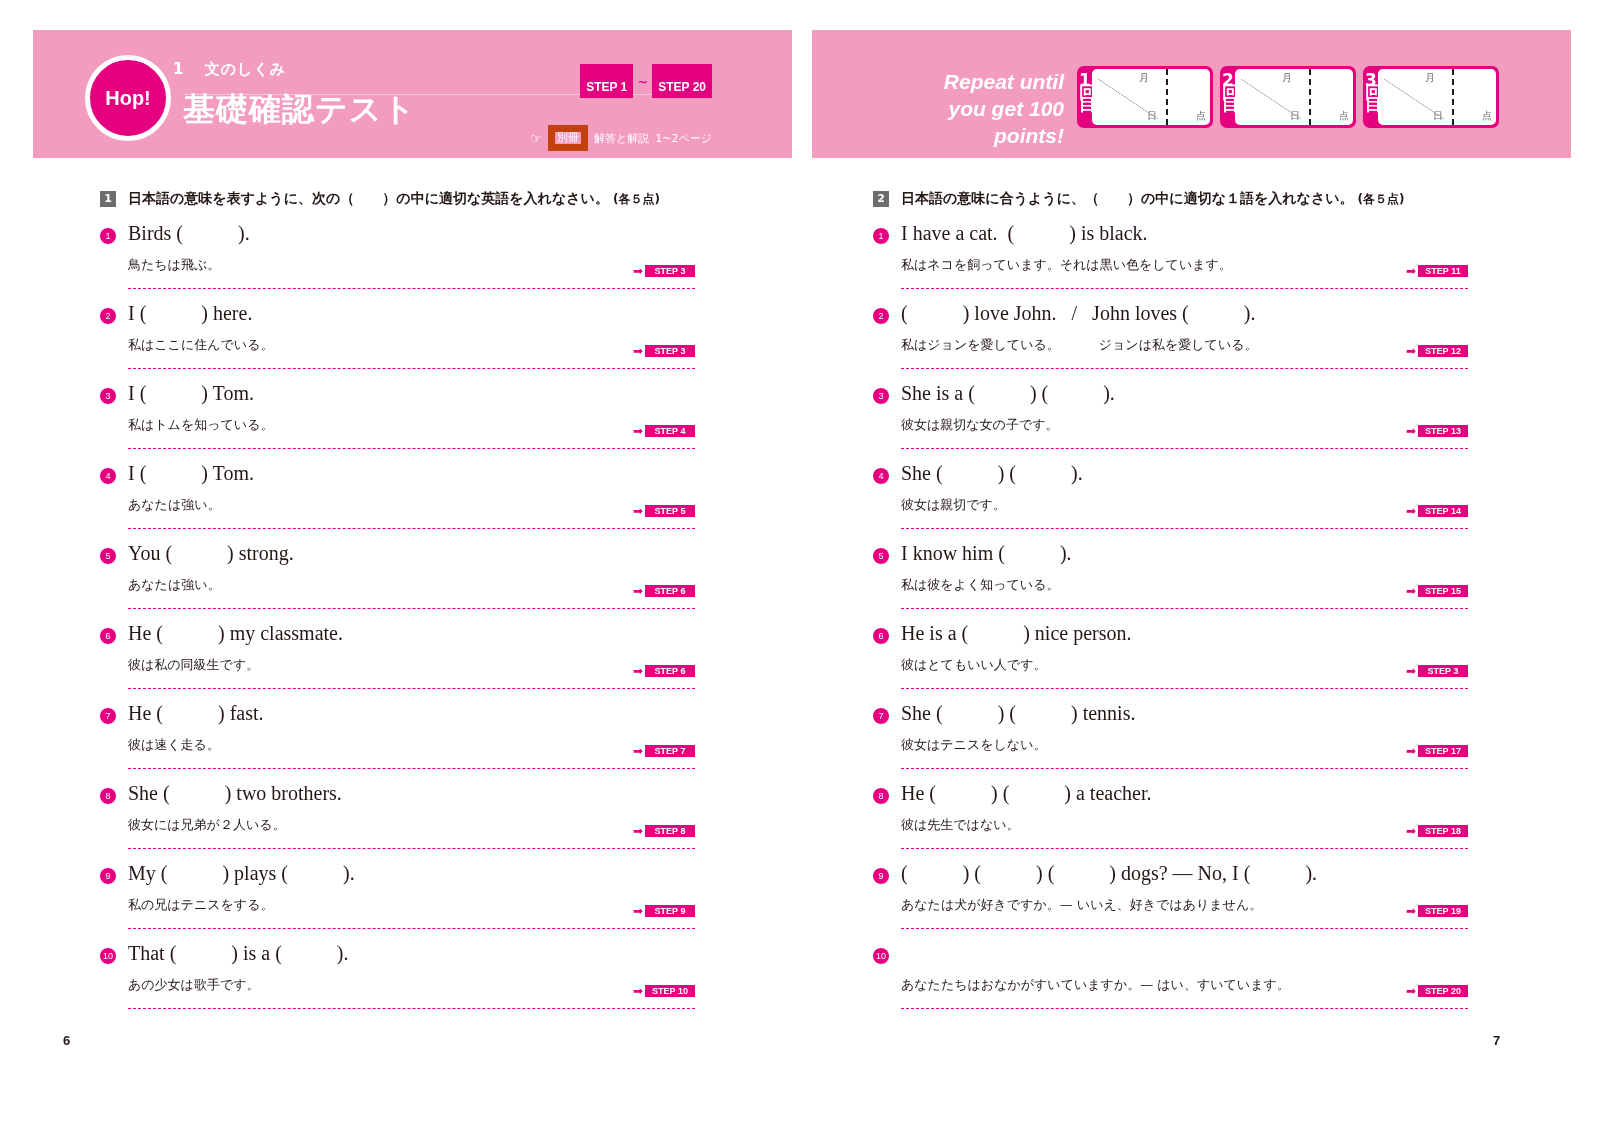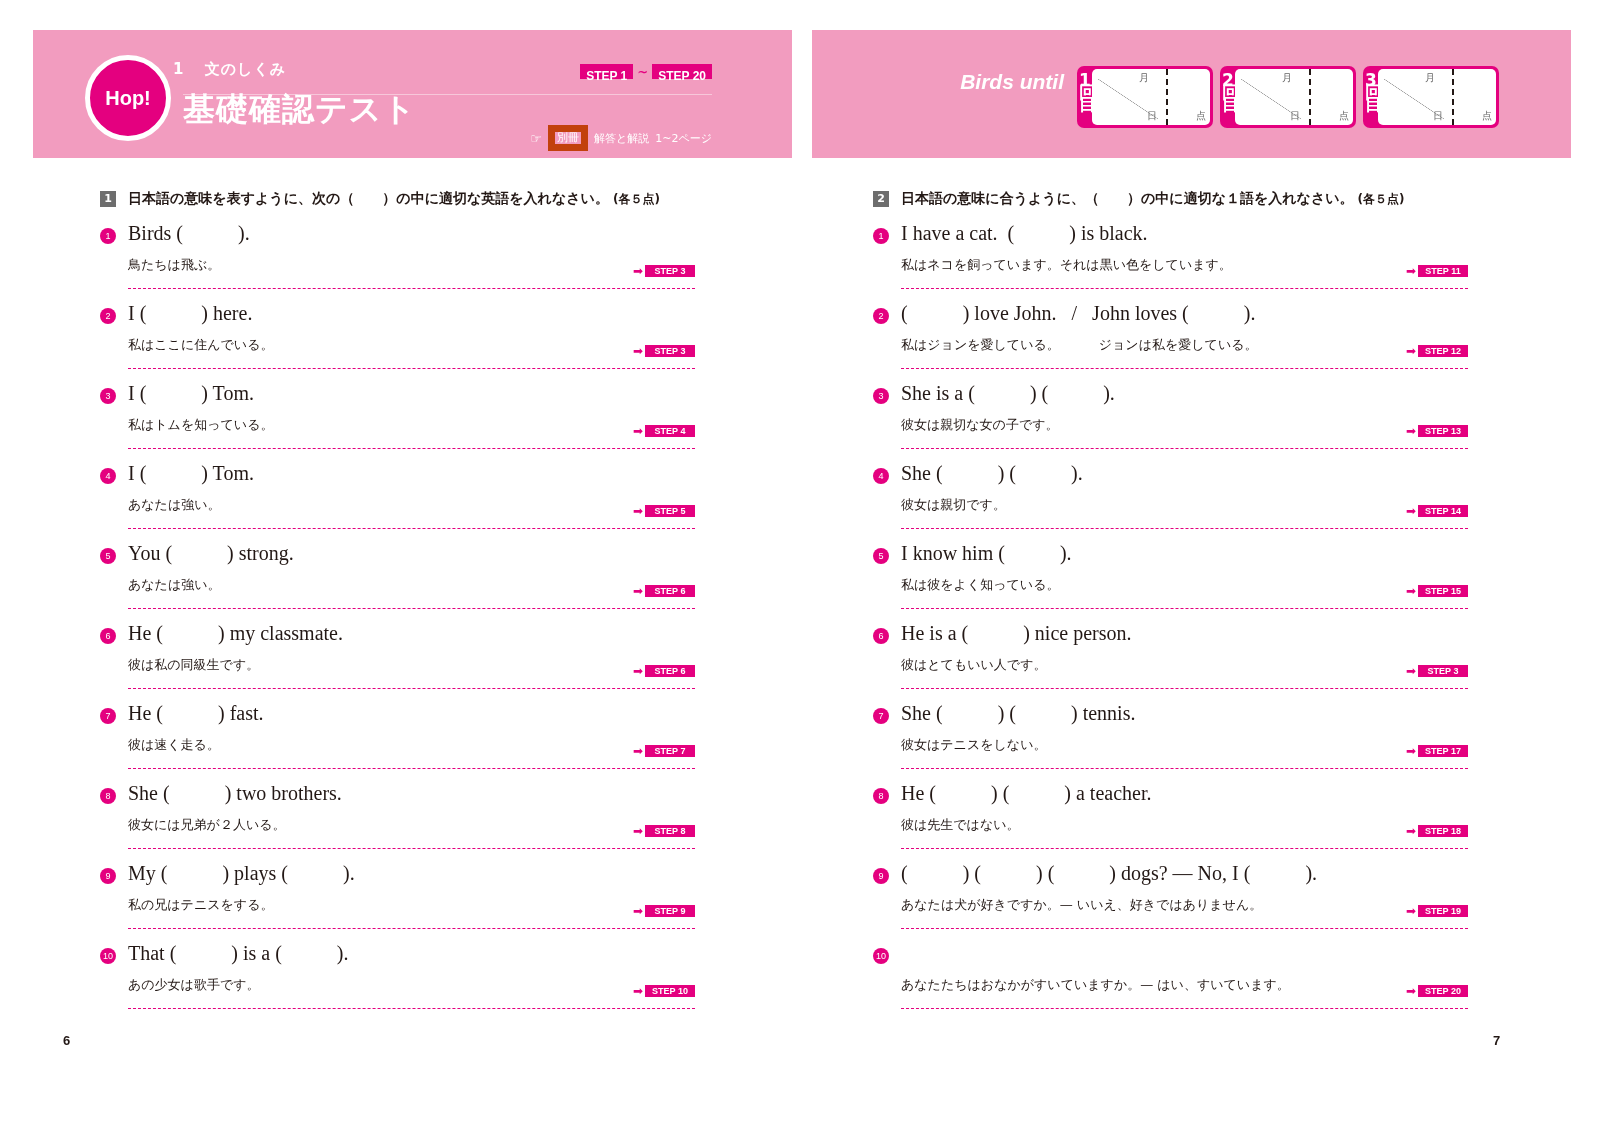--- a/index.html
+++ b/index.html
@@ -17,21 +17,21 @@
   
   .hop { position: absolute; left: 52px; top: 25px; width: 86px; height: 86px; border-radius: 50%;
          background: #e4007f; border: 5px solid #ffffff; color: #fff; display: flex; align-items: center;
          justify-content: center; font-family: "Liberation Sans", sans-serif; font-weight: bold; font-size: 20px; }
   .unit { position: absolute; left: 140px; top: 30px; color: #fff; font-weight: bold; font-size: 15px; letter-spacing: 1px; }
   .unit .num { margin-right: 14px; }
   .title { position: absolute; left: 150px; top: 58px; color: #fff; font-weight: bold; font-size: 32px; letter-spacing: 1px; }
   .title-rule { position: absolute; left: 150px; right: 80px; top: 64px; height: 1px; background: #f7c7da; }
   .step-range { position: absolute; right: 80px; top: 34px; display: flex; align-items: center; gap: 4px; }
   .step-range .tag { background: #e4007f; color: #fff; font-family: "Liberation Sans", sans-serif; font-weight: bold;
-                     font-size: 12px; padding: 6px 6px; height: 15px; line-height: 13px; }
+                     font-size: 12px; padding: 17px 6px; height: 15px; line-height: 13px; }
   .step-range .tilde { color: #e4007f; font-weight: bold; font-size: 13px; }
   .answer-ref { position: absolute; right: 80px; top: 95px; color: #fff; font-size: 11px; display: flex; gap: 6px; align-items: center; }
   .answer-ref .hand { font-size: 13px; }
   .answer-ref .boxed { border: 7px solid #c2410c; padding: 0 2px; line-height: 12px; }
 
   
   .repeat { position: absolute; left: 62px; top: 38px; width: 190px; text-align: right; color: #fff;
             font-family: "Liberation Sans", sans-serif; font-weight: bold; font-style: italic; font-size: 21px; line-height: 27px; }
   .score-box { position: absolute; top: 36px; width: 136px; height: 62px; background: #e4007f; border-radius: 7px; }
   .score-box .label { position: absolute; left: 2px; top: 8px; width: 12px; color: #fff; font-weight: bold; font-size: 17px; text-align: center; line-height: 12px; }
@@ -203,21 +203,22 @@
       <div class="rule"></div>
     </div>
   </div>
 
   <div class="page-num">6</div>
 </div>
 
 <div class="page page-right">
   <div class="header">
     <div class="repeat">
-      <div>Birds until</div>
+      <div>Repeat until</div>
+      <div>you get 100 points!</div>
     </div>
     <div class="score-box" style="left:265px;">
       <div class="label">1回目</div>
       <div class="inner">
         <div class="diag"></div>
         <span class="month">月</span>
         <span class="day">日</span>
         <div class="sep"></div>
         <span class="pt">点</span>
       </div>

